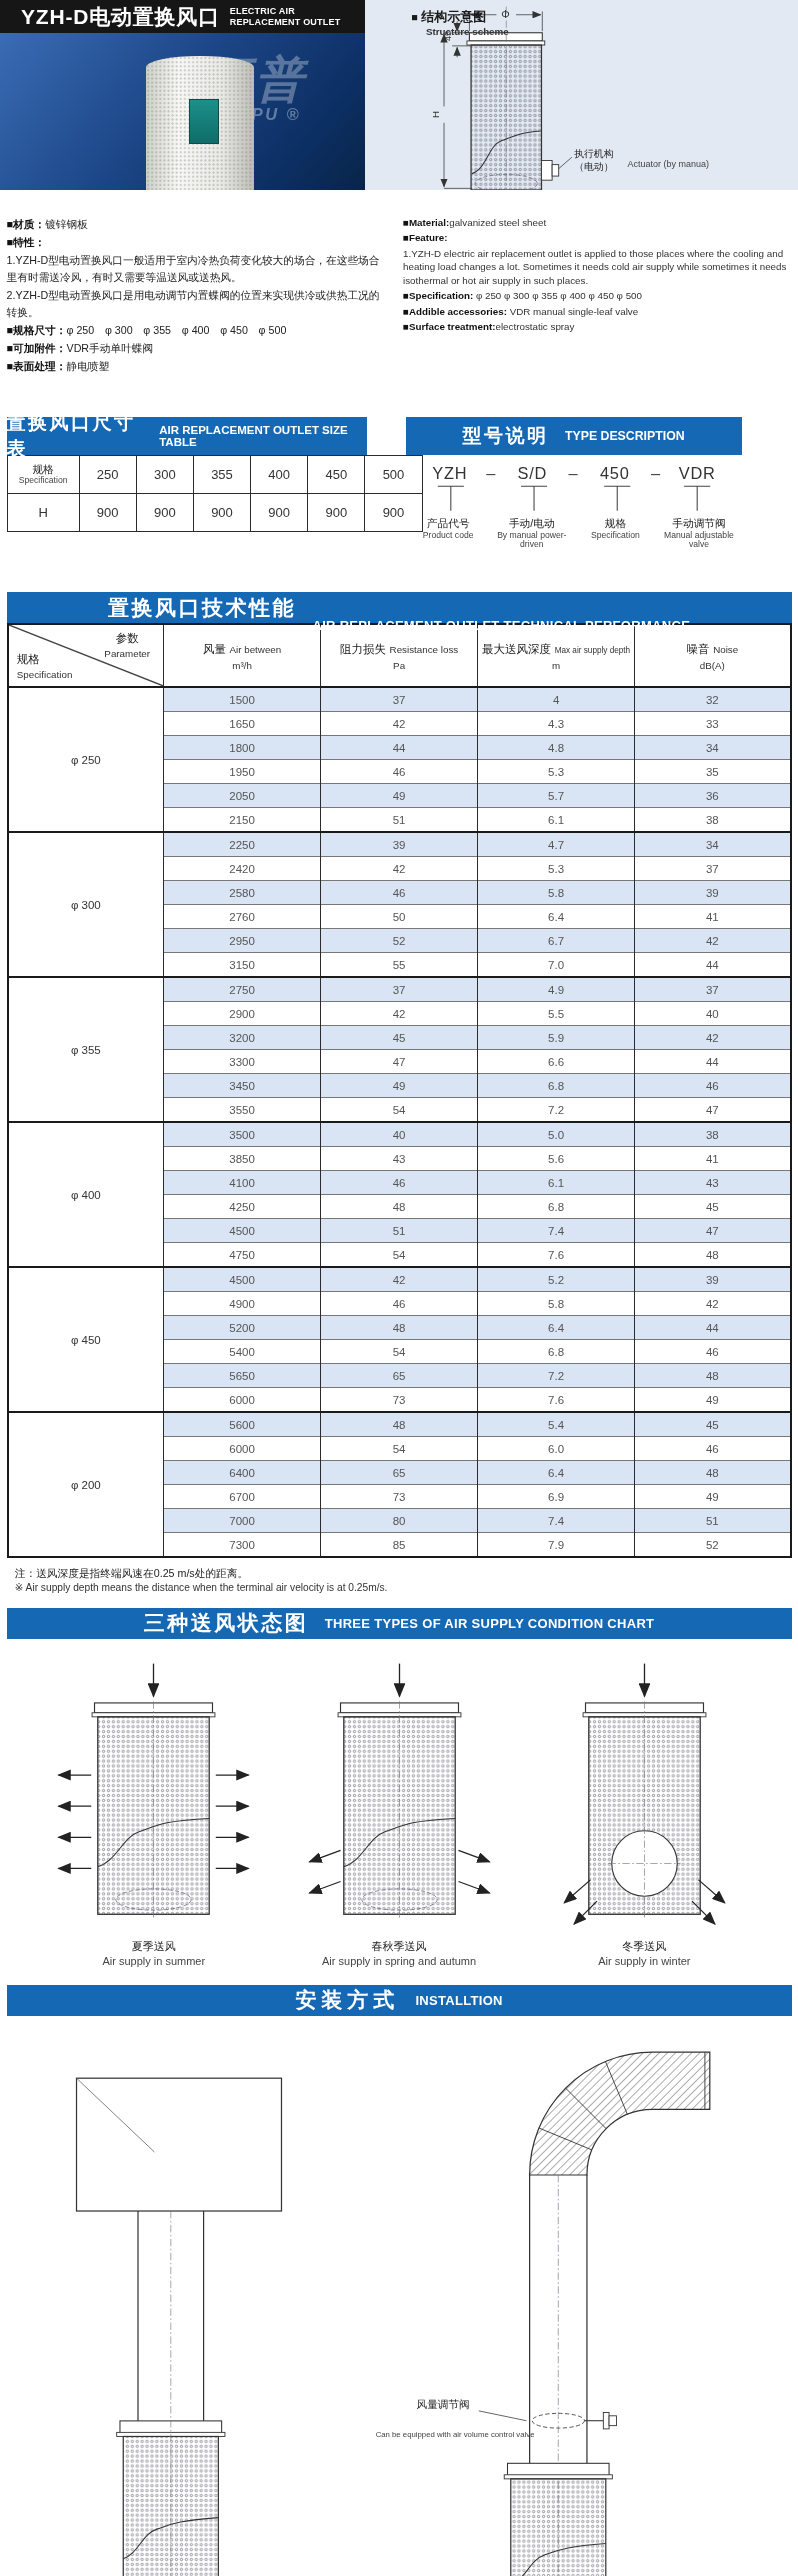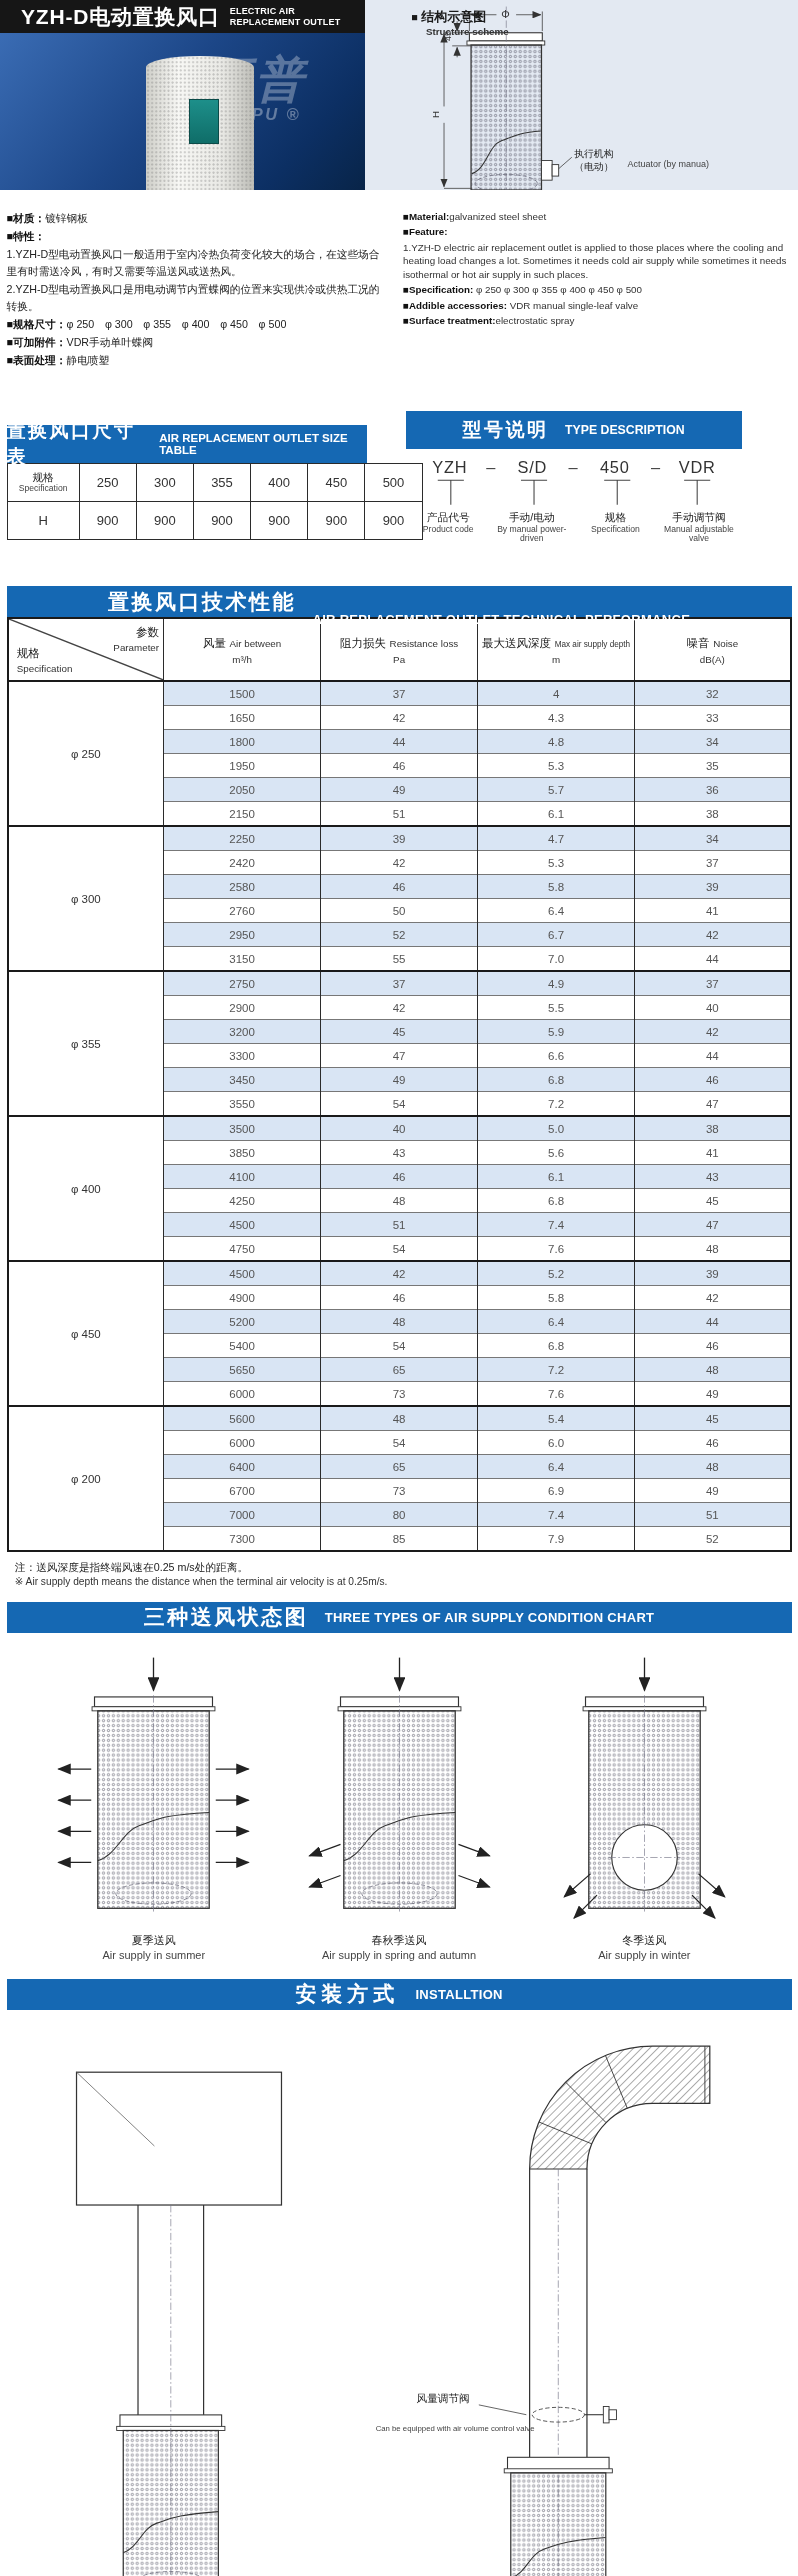--- a/index.html
+++ b/index.html
@@ -15,32 +15,32 @@
   .wm2{position:absolute;right:64px;top:72px;color:rgba(255,255,255,0.35);font-weight:bold;font-style:italic;font-size:16.4px;letter-spacing:2.5px;}
   .cyl{position:absolute;left:146px;top:23px;width:108px;height:164px;background:linear-gradient(90deg,#cfcfc9,#f7f7f4 30%,#e9e9e5 70%,#bdbdb7);border-radius:50%/7%;
        background-image:radial-gradient(rgba(120,120,120,0.35) 0.8px,transparent 1.3px),linear-gradient(90deg,#cfcfc9,#f7f7f4 30%,#e9e9e5 70%,#bdbdb7);background-size:4.1px 4.1px,100% 100%;}
   .cyl-label{position:absolute;left:189px;top:66px;width:28px;height:43px;background:linear-gradient(#1d8f8a,#0f6d68);border:0.8px solid #0b4b48;}
   .hdr-right{width:474px;background:#e3e9f2;position:relative;}
   .sch-head{position:absolute;left:46px;top:8.2px;}
   .sch-head .shcn{font-size:13px;font-weight:bold;color:#1a1a1a;}
   .sch-head .shcn .sq{font-size:10.7px;}
   .sch-head .shen{font-size:9.8px;font-weight:bold;color:#333;margin-left:14.8px;}
   
-  .intro{display:flex;padding:20px 0 13px 0;}
+  .intro{display:flex;padding:26px 0 13px 0;}
   .intro-cn{width:390px;padding-left:6.6px;box-sizing:border-box;font-size:10.7px;line-height:1.55;color:#222;}
   .intro-en{width:408px;padding:0 8.2px 0 13px;box-sizing:border-box;font-size:9.8px;line-height:1.4;color:#333;}
   .lbl{font-weight:bold;color:#111;}
   .intro p{margin:0 0 1.6px 0;}
   
   .band{background:#1568b3;display:flex;align-items:center;justify-content:center;gap:16.4px;height:31px;}
   .band .bcn{color:#fff;font-weight:bold;letter-spacing:2.5px;}
   .band .ben{color:#fff;font-weight:bold;letter-spacing:0.3px;}
   
   .st-row{display:flex;margin:28px 0 0 6.6px;}
-  .size-block{width:360px;margin-top:14px;}
+  .size-block{width:360px;}
   .size-block .band{height:38px;}
   .size-block .bcn{font-size:19px;}
   .size-block .ben{font-size:11.5px;letter-spacing:0;}
   table.size{border-collapse:collapse;width:416px;table-layout:fixed;}
   table.size td{border:1.6px solid #2b2b2b;text-align:center;vertical-align:middle;color:#333;background:#fff;}
   table.size tr{height:38px;}
   .size .spec-cn{font-size:10.7px;color:#222;display:block;line-height:1.1;}
   .size .spec-en{font-size:8.6px;color:#444;display:block;line-height:1.1;}
   .size .num{font-size:13px;color:#333;}
   .type-block{width:336px;margin-left:39px;}
@@ -65,21 +65,21 @@
   table.perf td.spec{background:#fff;font-size:11.5px;color:#333;border-left:none;}
   table.perf tr.alt td{background:#d9e5f4;}
   table.perf tr.alt td.spec{background:#fff;}
   table.perf tr.group-start td{border-top:2.5px solid #1a1a1a;}
   .hcn{font-size:11.5px;color:#1a1a1a;}
   .hen{font-size:9.8px;color:#333;}
   .hen.small{font-size:8.2px;}
   .hunit{font-size:9.8px;color:#333;margin-top:2.5px;}
   .corner{position:relative;height:61px;}
   .corner svg{position:absolute;left:0;top:0;width:100%;height:100%;}
-  .corner .cparam{position:absolute;right:4px;top:5.7px;text-align:right;line-height:1.15;}
+  .corner .cparam{position:absolute;right:13px;top:5.7px;text-align:center;line-height:1.15;}
   .corner .cspec{position:absolute;left:8.2px;bottom:4.9px;text-align:left;line-height:1.15;}
   .note{margin:8.2px 0 0 8.2px;}
   .note .ncn{font-size:10.7px;color:#222;}
   .note .nen{font-size:10.2px;color:#333;margin-top:1.6px;}
   
   .air-sec{margin:14.8px 0 0 6.6px;width:785px;}
   .air-sec .bcn{font-size:21px;}
   .air-sec .ben{font-size:13px;}
   .air-figs{display:flex;justify-content:space-around;padding:21px 24.6px 6.6px 24.6px;}
   .fig{text-align:center;}

